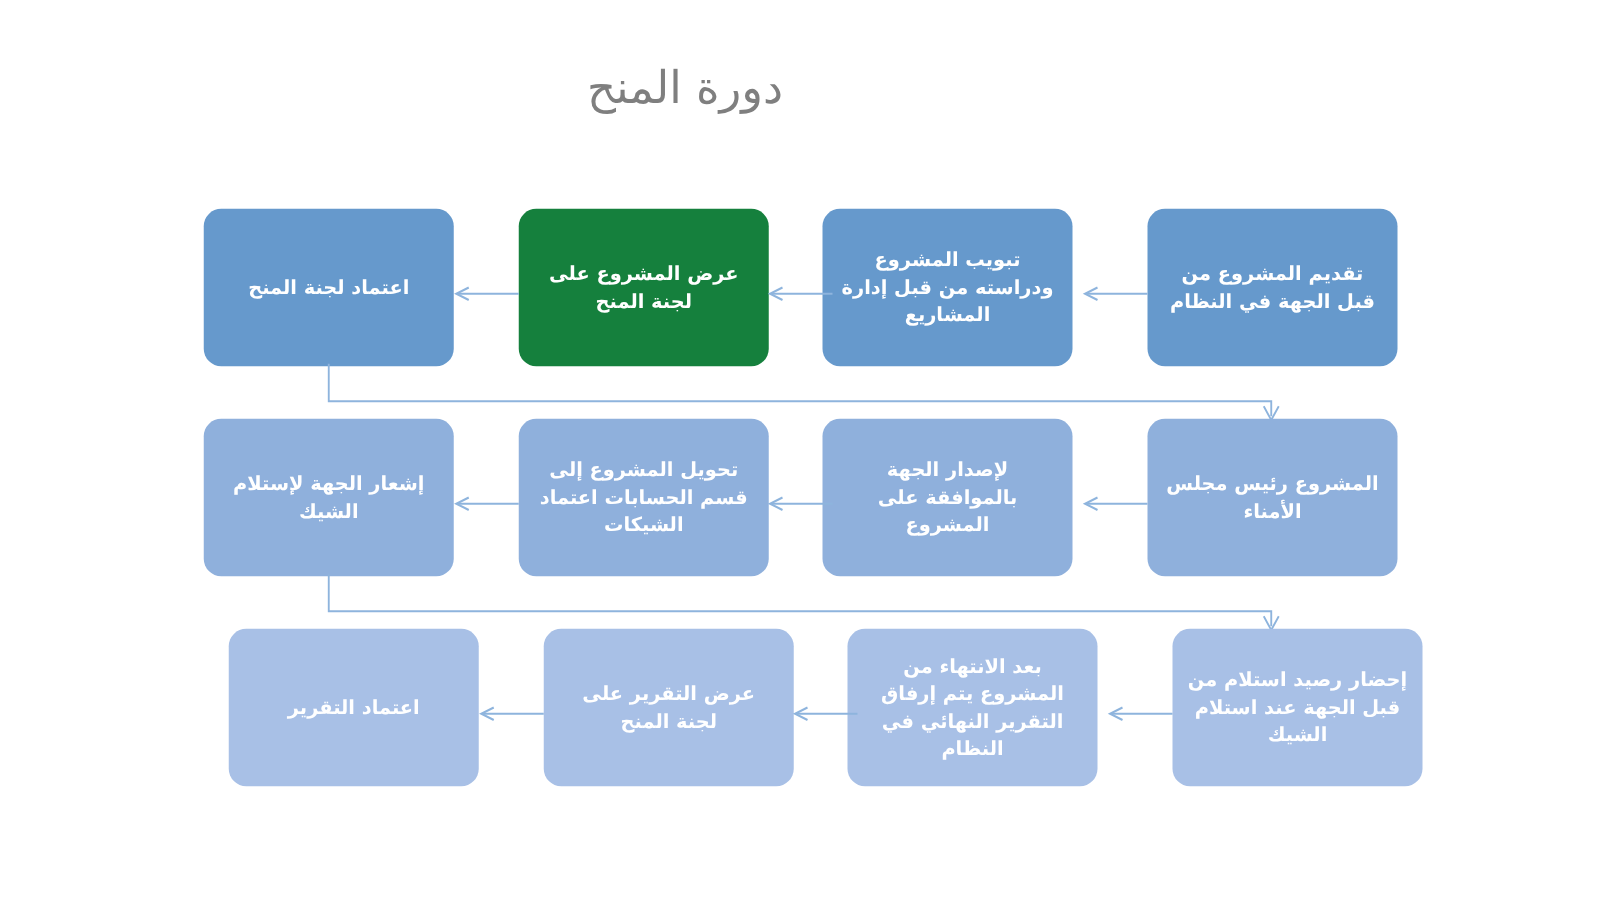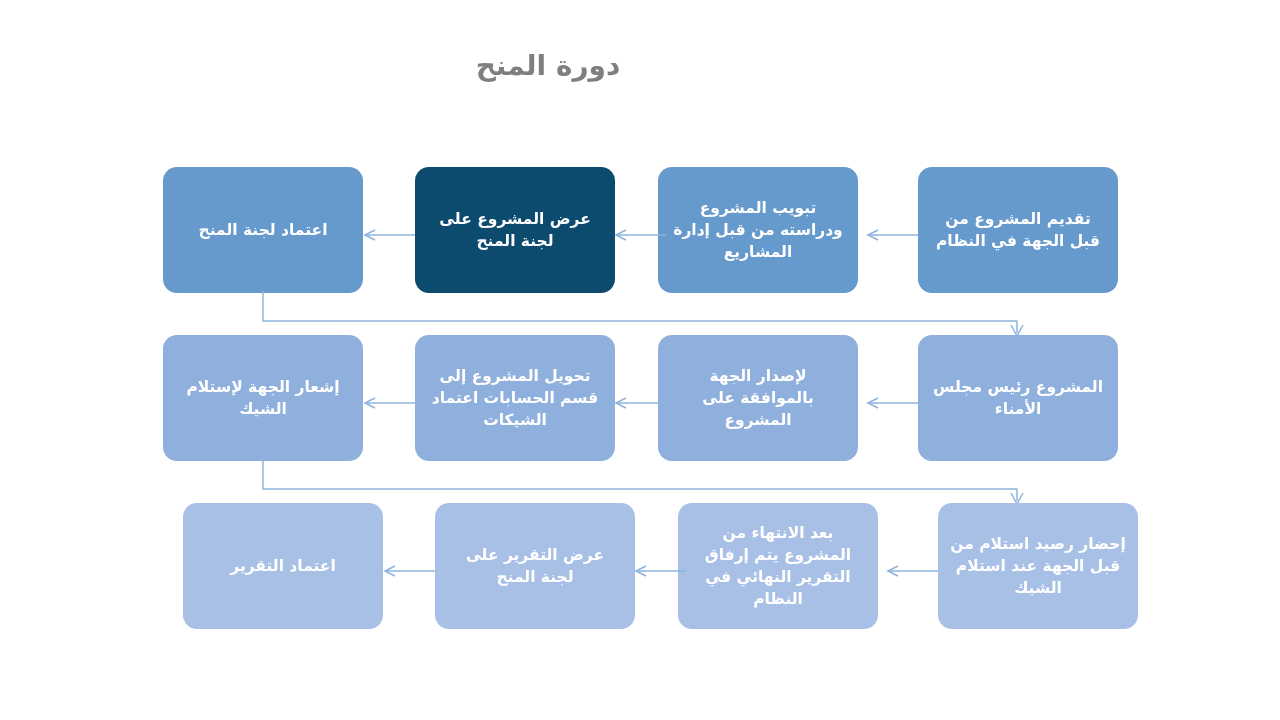--- a/index.html
+++ b/index.html
@@ -22,22 +22,22 @@
     background: #ffffff;
   }
 
   
   #page-title {
     position: absolute;
     top: 50px;
     left: 0;
     width: 1096px;
     text-align: center;
-    font-size: 28px;
-    font-weight: bold;
+    font-size: 36px;
+    font-weight: normal;
     color: #7f7f7f;
     direction: rtl;
     letter-spacing: 0;
     line-height: 1.15;
   }
 
   
   .flow-row {
     position: absolute;
     left: 0;
@@ -103,21 +103,21 @@
 
   <div id="page-title">دورة المنح</div>
 
   <div class="flow-row" id="row-0">
     <div class="node col-0" style="background:#6699cc">
       <span>تقديم المشروع من قبل الجهة في النظام</span>
     </div>
     <div class="node col-1" style="background:#6699cc">
       <span>تبويب المشروع ودراسته من قبل إدارة المشاريع</span>
     </div>
-    <div class="node col-2" style="background:#0c4a6e">
+    <div class="node col-2" style="background:#15803d">
       <span>عرض المشروع على لجنة المنح</span>
     </div>
     <div class="node col-3" style="background:#6699cc">
       <span>اعتماد لجنة المنح</span>
     </div>
 
     <div class="h-arrow ha-2">
       <svg width="52" height="12" viewBox="0 0 52 12">
         <line x1="52" y1="6" x2="3" y2="6" stroke="#8eb4dd" stroke-width="1.6"></line>
         <polyline points="12,1 2,6 12,11" fill="none" stroke="#8eb4dd" stroke-width="1.6"></polyline>

